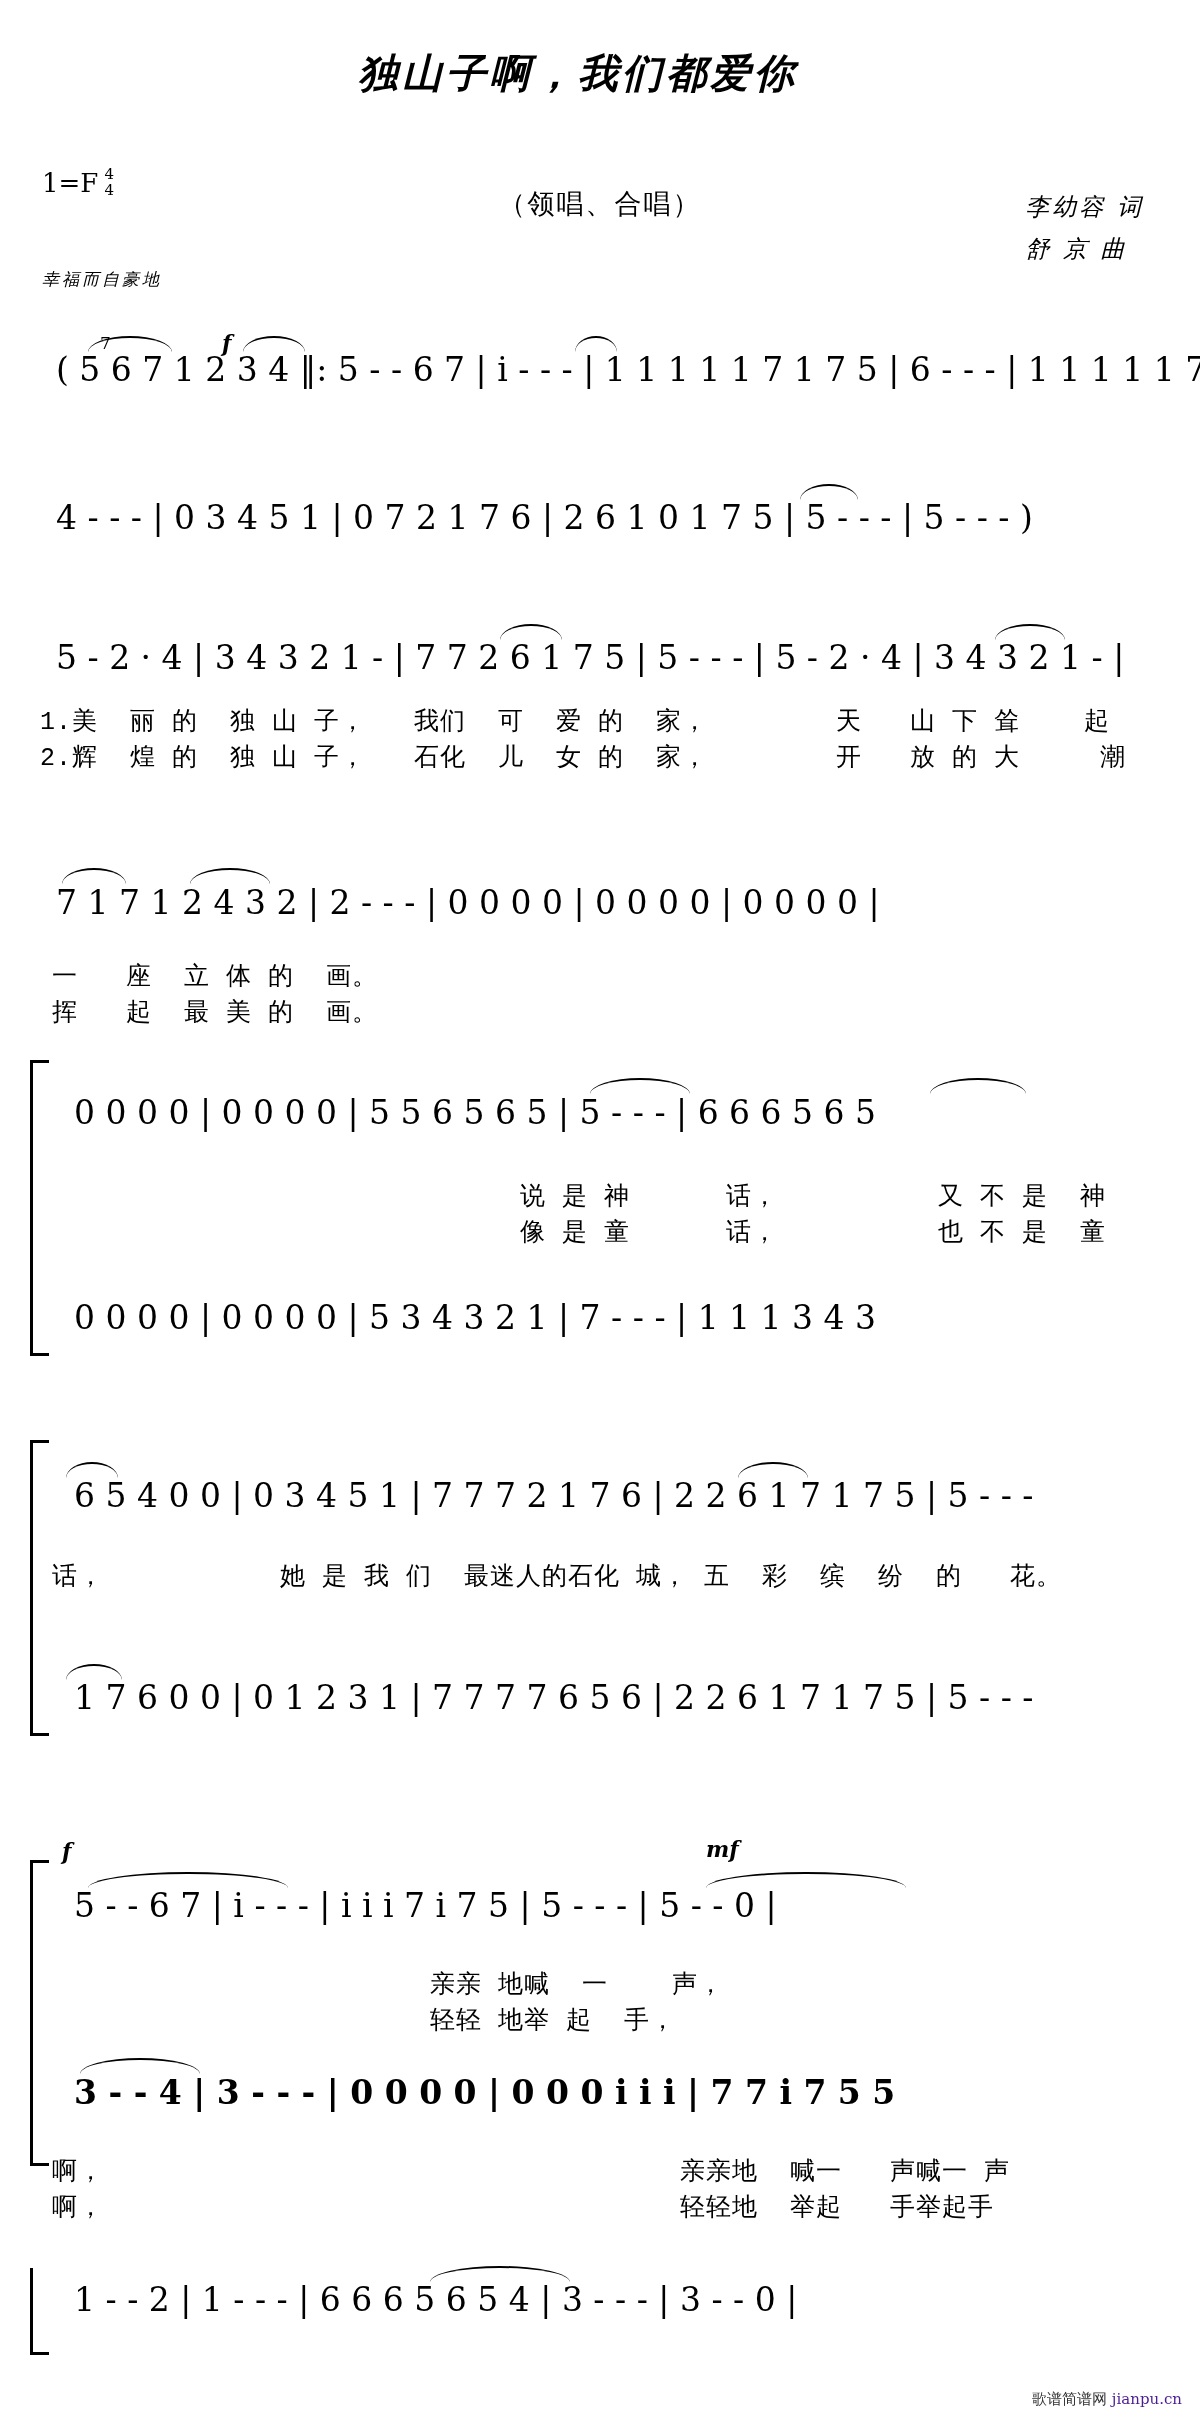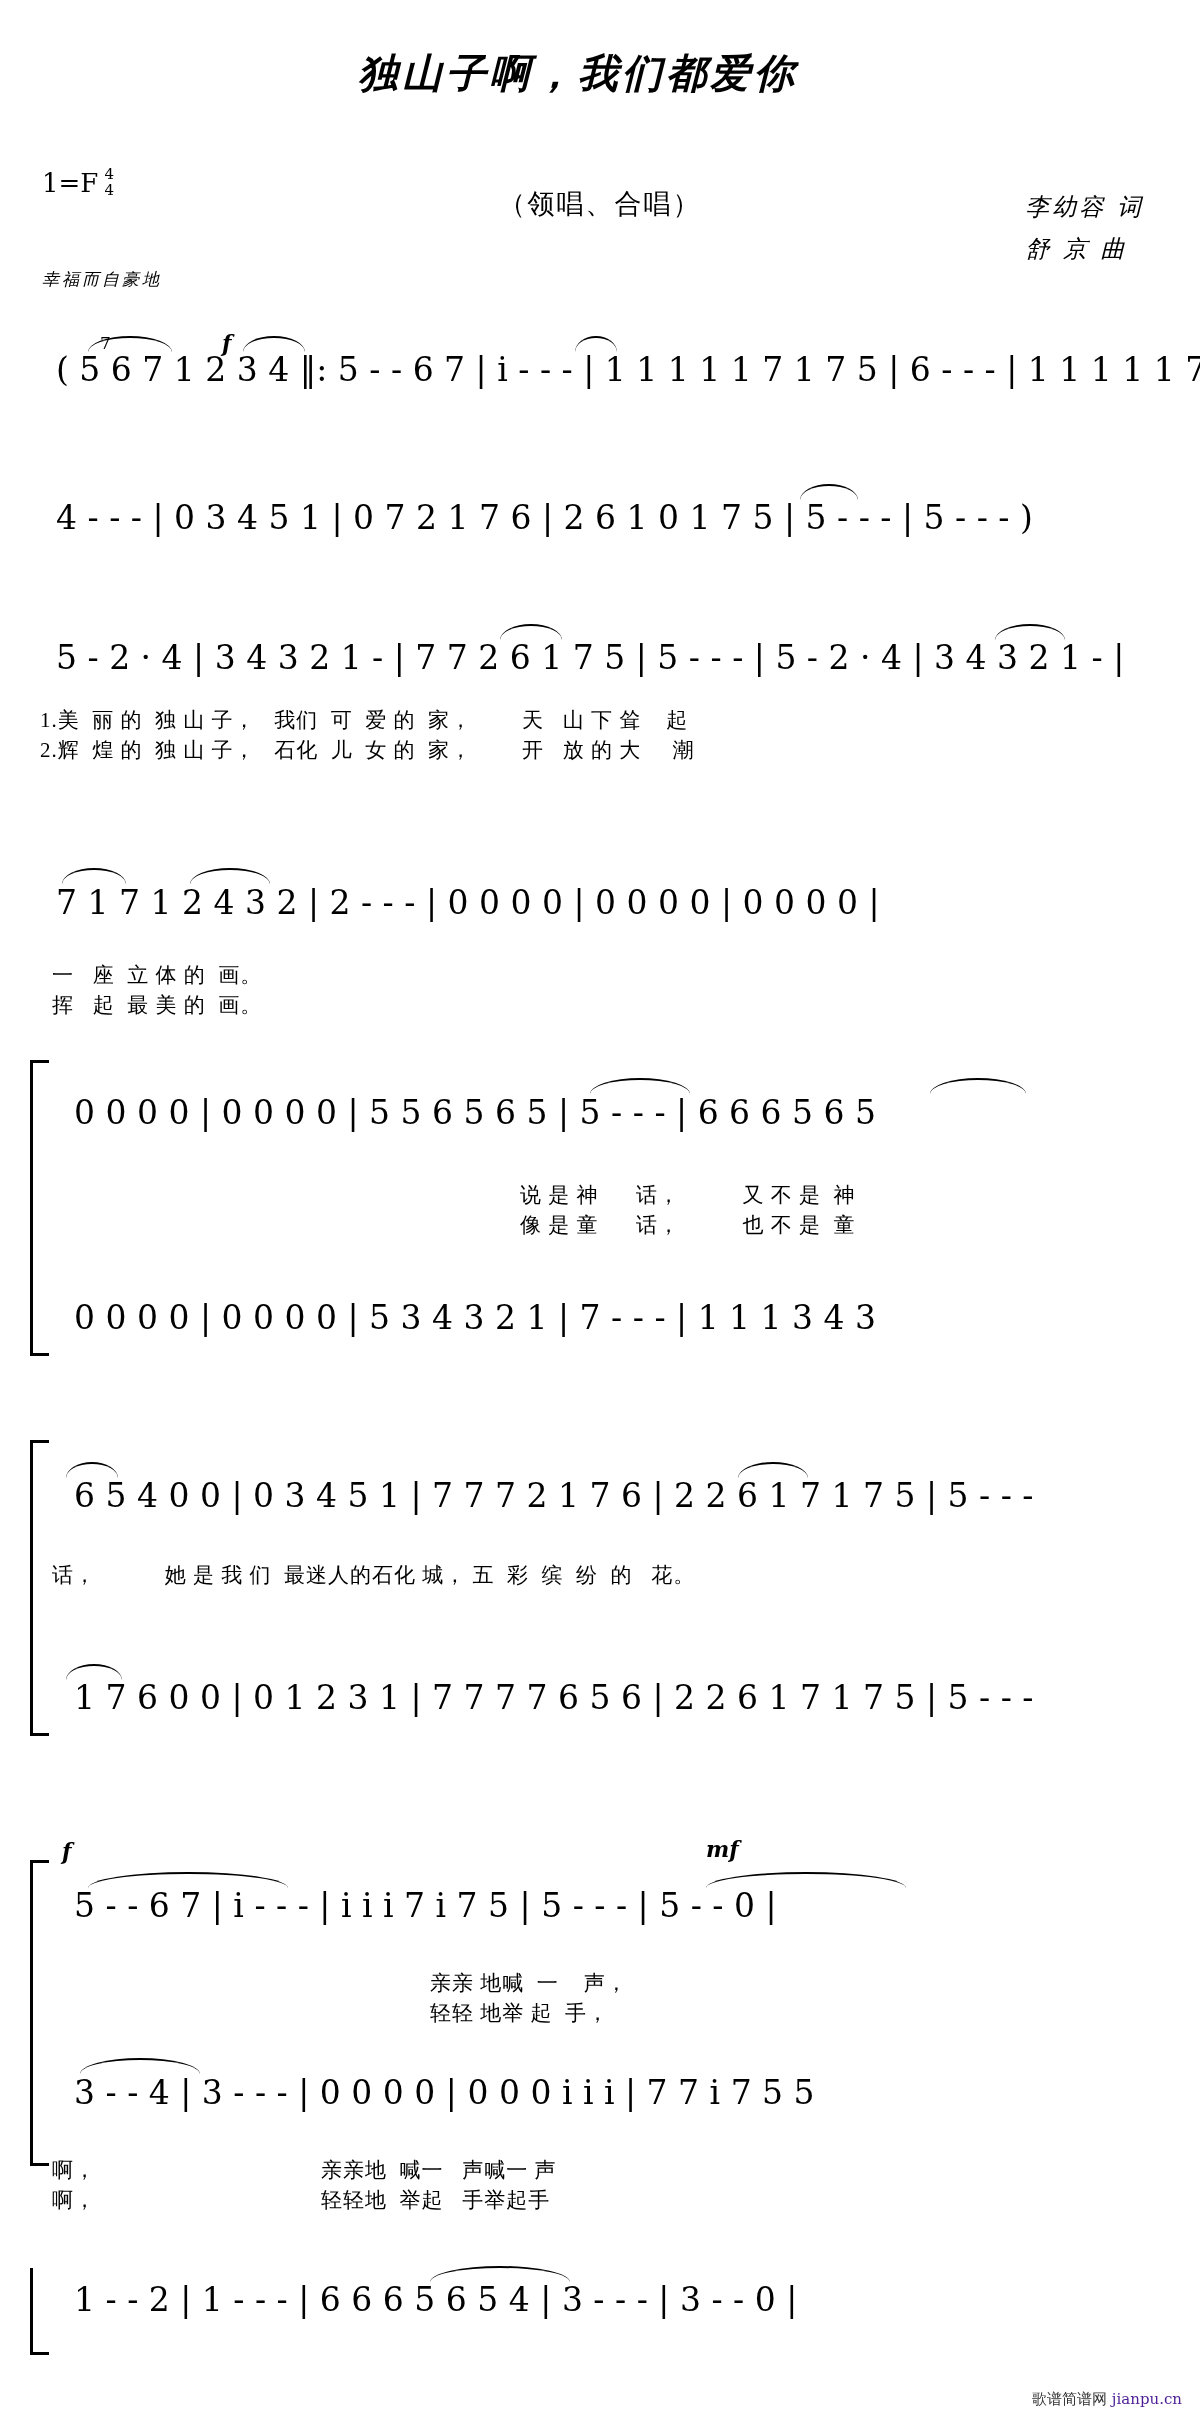--- a/index.html
+++ b/index.html
@@ -77,26 +77,26 @@
   }
   .notes{
     font-size:33px;
     letter-spacing:0px;
     white-space:pre;
     line-height:1.1;
     padding-left:56px;
   }
   .notes.ind{ padding-left:74px; }
   .lyr{
-    font-size:21px;
+    font-size:25px;
     white-space:pre;
     letter-spacing:1px;
     line-height:1.45;
     padding-left:56px;
-    font-family:Liberation Serif, serif;
+    font-family:Liberation Mono, monospace;
   }
   .dyn{
     font-family:"DejaVu Serif","Liberation Serif",serif;
     font-style:italic;
     font-weight:bold;
     font-size:22px;
     position:absolute;
   }
   
   .brace{
@@ -221,21 +221,21 @@
     <div class="notes ind">5 - - 6 7 | i - - - | i i i 7 i 7 5 | 5 - - - | 5 - - 0 |</div>
   </div>
   <div class="tie" style="top:1872px;left:88px;width:200px;"></div>
   <div class="tie" style="top:1872px;left:706px;width:200px;"></div>
 
   <div class="row" style="top:1968px;">
     <div class="lyr" style="padding-left:430px;">亲亲 地喊  一    声，</div>
     <div class="lyr" style="padding-left:430px;">轻轻 地举 起  手，</div>
   </div>
 
-  <div class="row" style="top:2075px;">
+  <div class="row" style="top:2075px;font-weight:bold;">
     <div class="notes ind">3 - - 4 | 3 - - - | 0 0 0 0 | 0 0 0 i i i | 7 7 i 7 5 5</div>
   </div>
   <div class="tie" style="top:2058px;left:80px;width:120px;"></div>
 
   <div class="row" style="top:2155px;">
     <div class="lyr" style="padding-left:52px;">啊，                                    亲亲地  喊一   声喊一 声</div>
     <div class="lyr" style="padding-left:52px;">啊，                                    轻轻地  举起   手举起手</div>
   </div>
 
   <div class="brace" style="top:2268px;height:84px;border-top:none;"></div>

